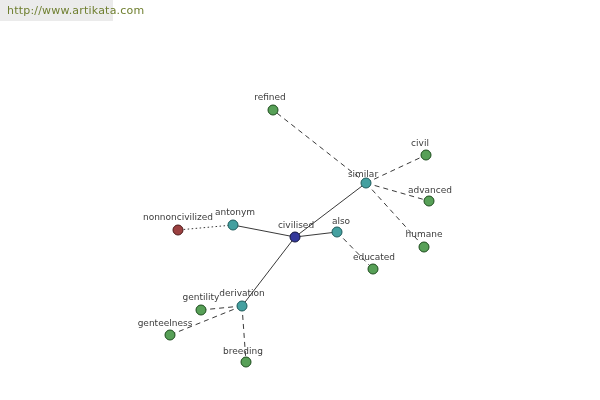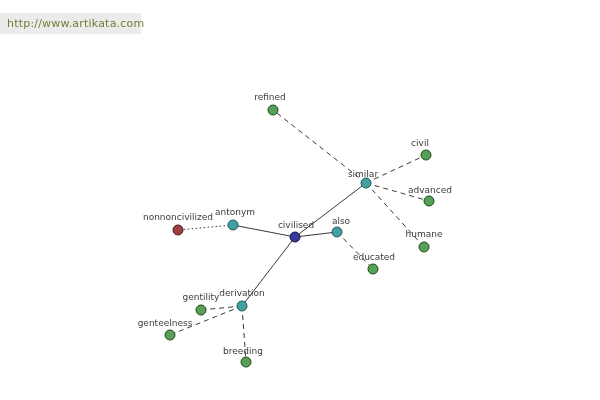--- a/index.html
+++ b/index.html
@@ -2,21 +2,21 @@
 <html><head>
 <meta charset="utf-8">
 <style>
   html,body{margin:0;padding:0;}
   body{
     width:600px;height:400px;position:relative;overflow:hidden;
     background:#ffffff;
     font-family:"DejaVu Sans","Liberation Sans",sans-serif;
   }
   .url-banner{
-    position:absolute;left:0;top:13px;width:141px;height:21px;
+    position:absolute;left:0;top:0;width:113px;height:21px;
     background:#ebebeb;
     display:flex;align-items:center;
     padding-left:7px;box-sizing:border-box;
   }
   .url-banner span{
     font-size:11px;color:#6f7f2f;letter-spacing:0.2px;
     white-space:nowrap;
   }
   .graph-wrap{position:absolute;left:0;top:0;width:600px;height:400px;}
   svg{display:block;}

